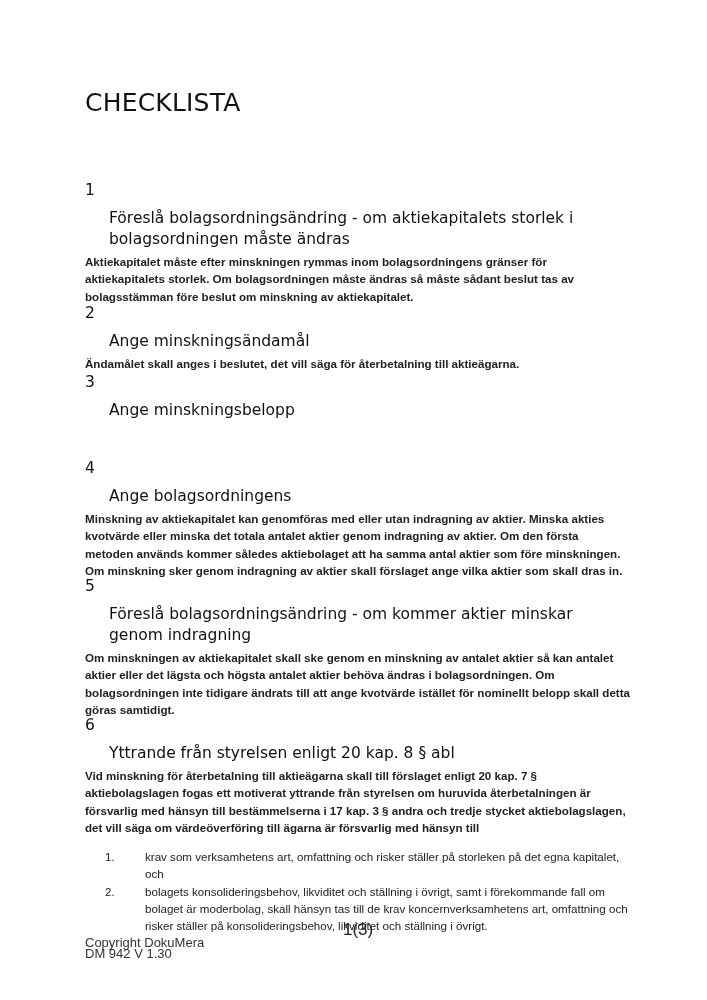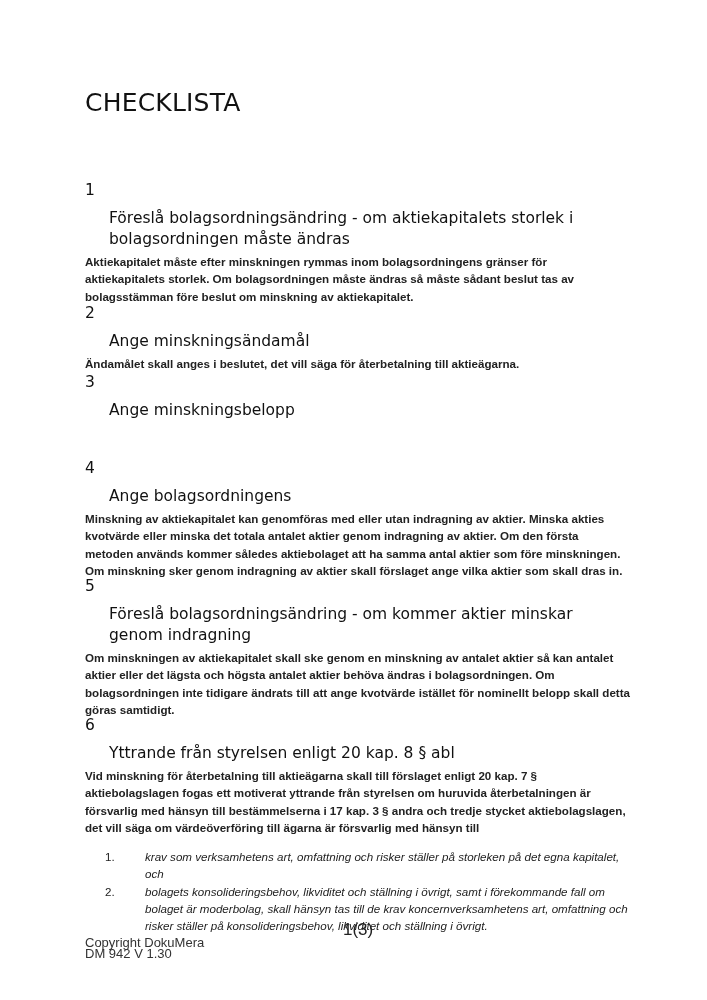--- a/index.html
+++ b/index.html
@@ -27,21 +27,21 @@
     .sec-num { width: 24px; flex: none; }
     .sec-title { flex: 1; margin-top: 28px; }
     .sec-body {
       font-size: 11.6px; line-height: 17.3px; color: #222;
       font-family: "Liberation Sans", sans-serif;
       font-weight: bold;
     }
     .list { margin: 12px 0 0 0; padding: 0; list-style: none; }
     .list li { display: flex; font-size: 11.6px; line-height: 17.3px; color: #222; }
     .list .ln { width: 24px; flex: none; padding-left: 20px; }
-    .list .lt { flex: 1; padding-left: 16px; font-style: italic; }
+    .list .lt { flex: 1; padding-left: 16px; }
     .pagenum {
       position: absolute; left: 343px; top: 920px; font-size: 17px; color: #222;
       font-family: "Liberation Sans", sans-serif;
     }
     .footer {
       position: absolute; left: 85px; top: 938px; font-size: 13px; line-height: 10.5px; color: #333;
       font-family: "Liberation Sans", sans-serif;
     }
   </style>
 </head>

